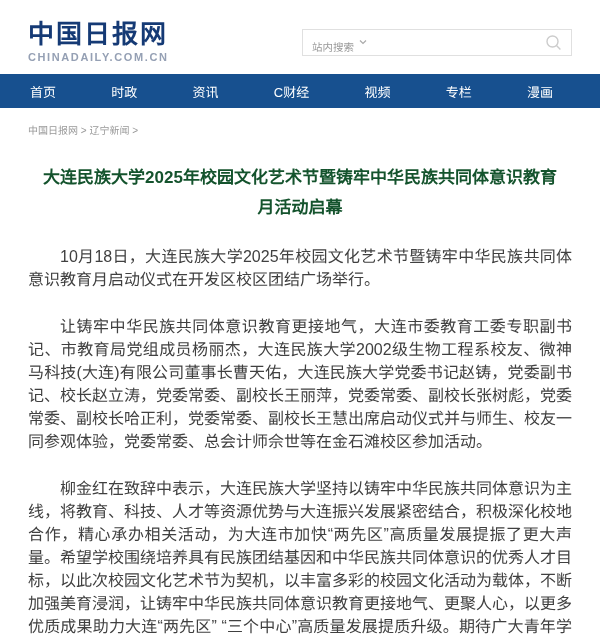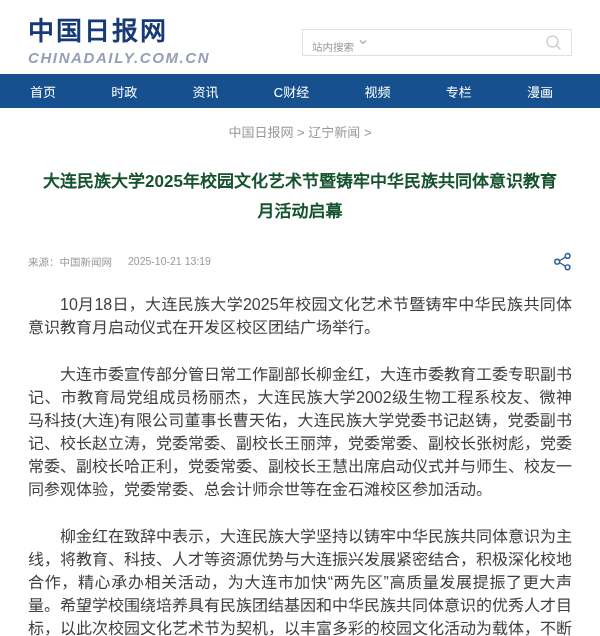--- a/index.html
+++ b/index.html
@@ -11,26 +11,26 @@
   }
   .page { width:600px; height:636px; background:#fff; }
 
   
   .header {
     height:74px; padding:10px 28px 0 28px;
     display:flex; align-items:center; justify-content:space-between;
   }
   .logo { line-height:1; cursor:pointer; }
   .logo-title {
-    font-family:Liberation Mono, monospace;
+    font-family:Liberation Serif, serif;
     font-weight:bold; font-size:26px; color:#153a75; letter-spacing:2px;
   }
   .logo-sub {
-    margin-top:4px; font-size:15px; font-weight:bold;
-    color:#95a0b4; letter-spacing:1.6px;font-style:italic;
+    margin-top:4px; font-size:11px; font-weight:bold;
+    color:#95a0b4; letter-spacing:1.6px;
   }
   .search-box {
     width:270px; height:27px; border:1px solid #e0e0e0; background:#fff;
     display:flex; align-items:center; padding:0 9px; gap:5px;
   }
   .search-label { font-size:10.5px; color:#999; white-space:nowrap;margin-top:9px; }
   .search-chevron { display:flex; align-items:center; }
   .search-spacer { flex:1; }
   .search-btn { display:flex; align-items:center; cursor:pointer; background:none; border:none; padding:0; }
 
@@ -40,21 +40,21 @@
     display:flex; align-items:center; justify-content:space-between;
     padding:0 47px 0 30px;
   }
   .nav-item {
     color:#ffffff; font-size:13px; cursor:pointer; white-space:nowrap;
     text-decoration:none;
   }
 
   
   .breadcrumb {
-    padding:14px 28px 0 28px; font-size:13px; color:#999;text-align:center;
+    padding:14px 28px 0 28px; font-size:10px; color:#999;
   }
   .breadcrumb span { cursor:pointer; }
 
   
   .article-title {
     margin:26px 36px 0 36px; text-align:center;
     font-size:17px; font-weight:bold; color:#14532d; line-height:30px;
   }
   .meta-row {
     margin:24px 28px 0 28px; height:20px;
@@ -112,38 +112,23 @@
 
       <a class="nav-item">漫画</a>
     </div>
 
   <div class="breadcrumb">
     <span>中国日报网 &gt; 辽宁新闻 &gt;</span>
   </div>
 
   <h1 class="article-title">大连民族大学2025年校园文化艺术节暨铸牢中华民族共同体意识教育月活动启幕</h1>
 
-  <div class="meta-row">
-    <div class="meta-left">
-      <span>来源：中国新闻网</span>
-      <span>2025-10-21 13:19</span>
-    </div>
-    <button class="share-btn">
-      <svg width="19" height="19" viewBox="0 0 19 19">
-        <line x1="5.8" y1="9.2" x2="13.2" y2="4.6" stroke="#2e6095" stroke-width="1.3"></line>
-        <line x1="5.8" y1="10.2" x2="13.2" y2="14.6" stroke="#2e6095" stroke-width="1.3"></line>
-        <circle cx="4.2" cy="9.7" r="2.4" fill="#ffffff" stroke="#2e6095" stroke-width="1.4"></circle>
-        <circle cx="14.6" cy="3.9" r="2.4" fill="#ffffff" stroke="#2e6095" stroke-width="1.4"></circle>
-        <circle cx="14.6" cy="15.3" r="2.4" fill="#ffffff" stroke="#2e6095" stroke-width="1.4"></circle>
-      </svg>
-    </button>
-  </div>
 
   <div class="article-body">
 
       <p>10月18日，大连民族大学2025年校园文化艺术节暨铸牢中华民族共同体意识教育月启动仪式在开发区校区团结广场举行。</p>
 
-      <p>大连市委宣传部分管日常工作副部长柳金红，大连市委教育工委专职副书记、市教育局党组成员杨丽杰，大连民族大学2002级生物工程系校友、微神马科技(大连)有限公司董事长曹天佑，大连民族大学党委书记赵铸，党委副书记、校长赵立涛，党委常委、副校长王丽萍，党委常委、副校长张树彪，党委常委、副校长哈正利，党委常委、副校长王慧出席启动仪式并与师生、校友一同参观体验，党委常委、总会计师佘世等在金石滩校区参加活动。</p>
+      <p>让铸牢中华民族共同体意识教育更接地气，大连市委教育工委专职副书记、市教育局党组成员杨丽杰，大连民族大学2002级生物工程系校友、微神马科技(大连)有限公司董事长曹天佑，大连民族大学党委书记赵铸，党委副书记、校长赵立涛，党委常委、副校长王丽萍，党委常委、副校长张树彪，党委常委、副校长哈正利，党委常委、副校长王慧出席启动仪式并与师生、校友一同参观体验，党委常委、总会计师佘世等在金石滩校区参加活动。</p>
 
       <p>柳金红在致辞中表示，大连民族大学坚持以铸牢中华民族共同体意识为主线，将教育、科技、人才等资源优势与大连振兴发展紧密结合，积极深化校地合作，精心承办相关活动，为大连市加快“两先区”高质量发展提振了更大声量。希望学校围绕培养具有民族团结基因和中华民族共同体意识的优秀人才目标，以此次校园文化艺术节为契机，以丰富多彩的校园文化活动为载体，不断加强美育浸润，让铸牢中华民族共同体意识教育更接地气、更聚人心，以更多优质成果助力大连“两先区” “三个中心”高质量发展提质升级。期待广大青年学子不断提升综合素质，增强文化自信心和民族自豪感，为城市发展注入青春力量，更好肩负起民族复兴的时代重任。</p>
     </div>
 
 </div>
 
 </body></html>

